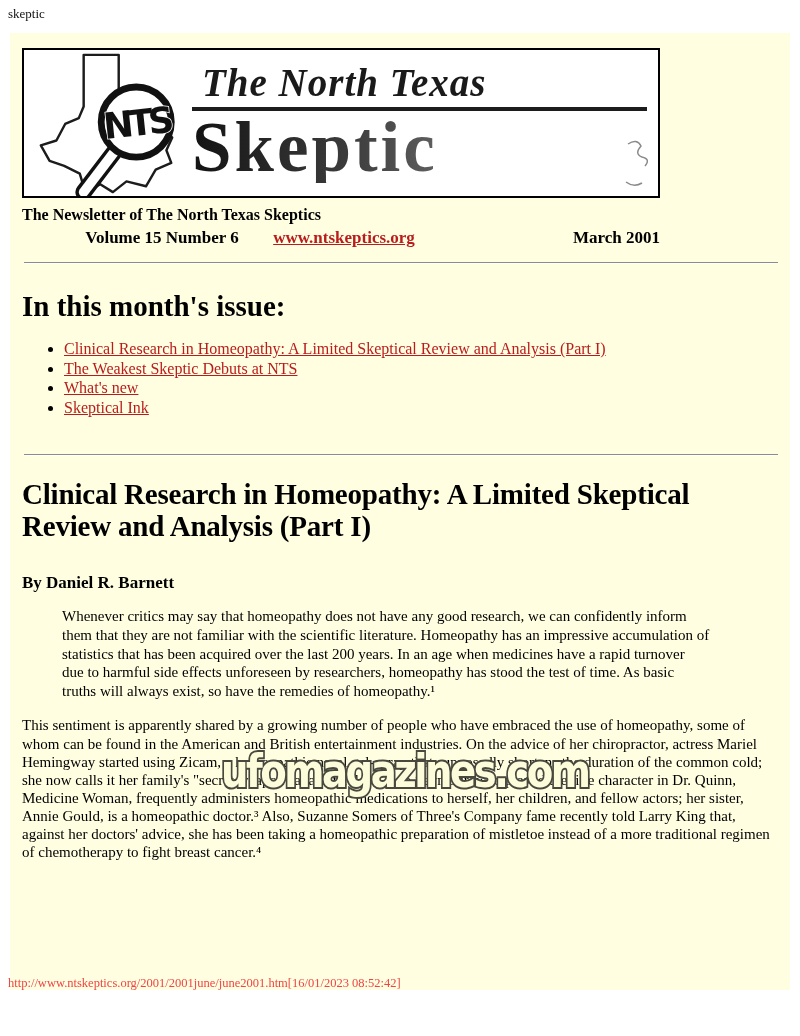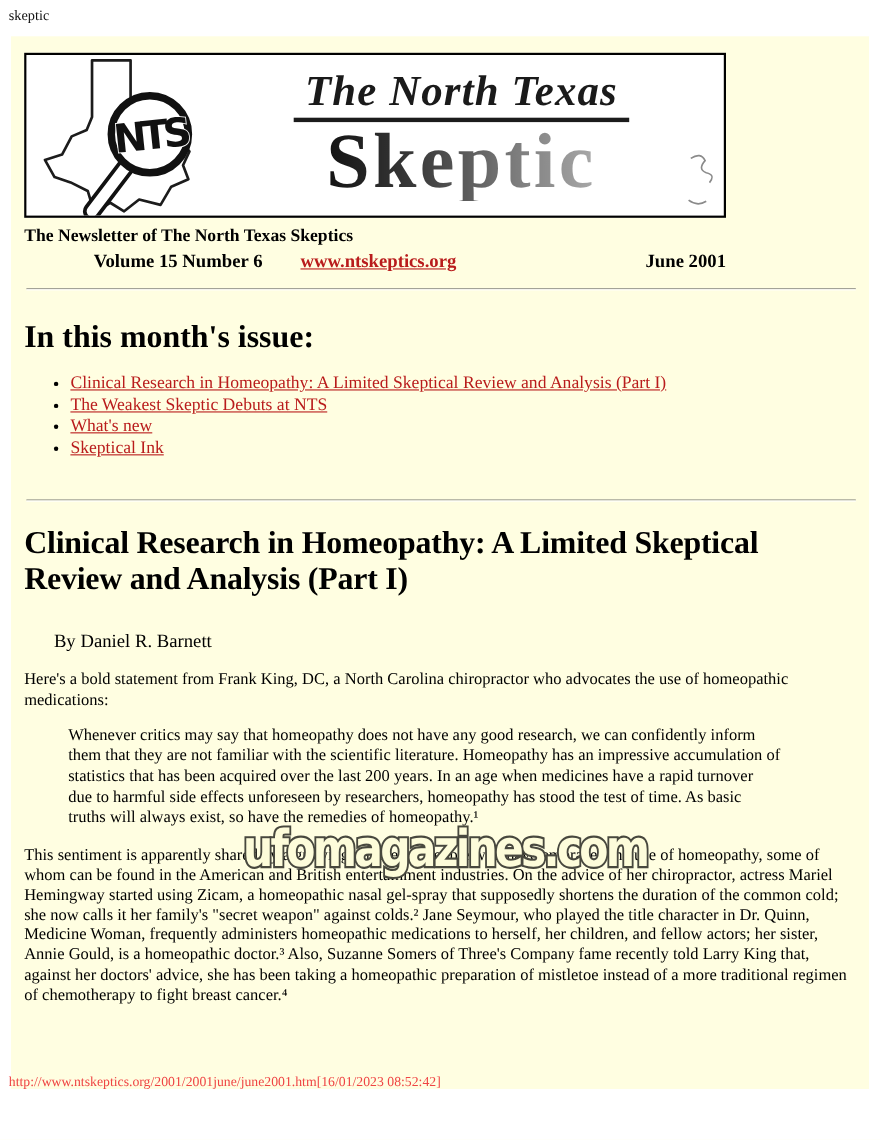--- a/index.html
+++ b/index.html
@@ -13,21 +13,21 @@
     position:absolute; top:33px; left:10px; width:780px; height:957px;
     background:#fffee1; padding:15px 10px 0 12px; overflow:hidden;
   }
 
   
   .banner {
     width:638px; height:150px; background:#fff; border:2px solid #000;
     display:flex; align-items:center; position:relative;
   }
   .banner-logo { width:168px; height:146px; flex:0 0 auto; }
-  .banner-text { flex:1; display:flex; flex-direction:column; align-items:center; padding-right:11px; }
+  .banner-text { flex:1; display:flex; flex-direction:column; padding-right:11px; }
   .banner-title1 {
     font-style:italic; font-weight:bold; font-size:39px; line-height:1.05;
     border-bottom:4px solid #1c1c1c; padding:0 10px 3px 10px; letter-spacing:1px; color:#1a1a1a;
   }
   .banner-title2 {
     font-weight:bold; font-size:71px; line-height:1.0; letter-spacing:3px; margin-top:1px;
     background:linear-gradient(90deg,#131313 0%,#3d3d3d 35%,#7c7c7c 70%,#a9a9a9 100%);
     -webkit-background-clip:text; background-clip:text; color:transparent; -webkit-text-fill-color:transparent;
   }
   .banner-squiggle { position:absolute; right:10px; top:88px; }
@@ -45,21 +45,21 @@
 
   a.link { color:#b91c1c; text-decoration:underline; }
 
   
   .toc-heading { font-size:29px; font-weight:bold; margin-top:26px; line-height:1.15; }
   ul.toc-list { margin:17px 0 0 0; padding-left:42px; font-size:16px; line-height:1.16; }
   ul.toc-list li { margin-bottom:1px; }
 
   
   .article-title { font-size:29px; font-weight:bold; line-height:1.12; margin-top:22px; letter-spacing:-0.2px; }
-  .byline { font-size:17px; font-weight:normal; margin-top:31px;margin-left:27px; }
+  .byline { font-size:17px; font-weight:bold; margin-top:31px; }
   p.body-text { font-size:15px; line-height:1.21; margin-top:16px; }
   p.epigraph { margin-top:21px; }
   blockquote.quote { font-size:15px; line-height:1.24; margin:14px 70px 0 40px; }
 
   
   .watermark {
     position:absolute; left:221px; top:744px; white-space:nowrap;
     font-family:"DejaVu Sans", sans-serif; font-weight:bold; font-size:46px; letter-spacing:-3px;
     color:#fdfcda; -webkit-text-stroke:4px #48483e; paint-order:stroke fill;
     transform:scaleX(0.84); transform-origin:left center; z-index:5;
@@ -90,39 +90,38 @@
     <svg class="banner-squiggle" width="26" height="60" viewBox="0 0 26 60">
       <path d="M6,6 q9,-6 13,2 q-7,8 1,11 q9,2 3,9" fill="none" stroke="#8a8a8a" stroke-width="1.5"></path>
       <path d="M4,44 q8,6 16,1" fill="none" stroke="#8a8a8a" stroke-width="1.5"></path>
     </svg>
   </div>
 
   <div class="newsletter-line">The Newsletter of The North Texas Skeptics</div>
   <div class="volume-row">
     <div class="cell left">Volume 15 Number 6</div>
     <div class="cell mid"><a class="link" href="#">www.ntskeptics.org</a></div>
-    <div class="cell right">June 2001</div>
+    <div class="cell right">March 2001</div>
   </div>
 
   <hr class="rule">
 
   <div class="toc-heading">In this month's issue:</div>
   <ul class="toc-list">
     <li><a class="link" href="#">Clinical Research in Homeopathy: A Limited Skeptical Review and Analysis (Part I)</a></li>
     <li><a class="link" href="#">The Weakest Skeptic Debuts at NTS</a></li>
     <li><a class="link" href="#">What's new</a></li>
     <li><a class="link" href="#">Skeptical Ink</a></li>
   </ul>
 
   <hr class="rule rule2">
 
   <h1 class="article-title">Clinical Research in Homeopathy: A Limited Skeptical Review and Analysis (Part I)</h1>
   <h3 class="byline">By Daniel R. Barnett</h3>
 
-  <p class="body-text">Here's a bold statement from Frank King, DC, a North Carolina chiropractor who advocates the use of homeopathic medications:</p>
   <blockquote class="quote">Whenever critics may say that homeopathy does not have any good research, we can confidently inform them that they are not familiar with the scientific literature. Homeopathy has an impressive accumulation of statistics that has been acquired over the last 200 years.  In an age when medicines have a rapid turnover due to harmful side effects unforeseen by researchers, homeopathy has stood the test of time. As basic truths will always exist, so have the remedies of homeopathy.¹</blockquote>
   <p class="body-text">This sentiment is apparently shared by a growing number of people who have embraced the use of homeopathy, some of whom can be found in the American and British entertainment industries. On the advice of her chiropractor, actress Mariel Hemingway started using Zicam, a homeopathic nasal gel-spray that supposedly shortens the duration of the common cold; she now calls it her family's "secret weapon" against colds.² Jane Seymour, who played the title character in Dr. Quinn, Medicine Woman, frequently administers homeopathic medications to herself, her children, and fellow actors; her sister, Annie Gould, is a homeopathic doctor.³ Also, Suzanne Somers of Three's Company fame recently told Larry King that, against her doctors' advice, she has been taking a homeopathic preparation of mistletoe instead of a more traditional regimen of chemotherapy to fight breast cancer.⁴</p>
 
 </div>
 
 <div class="watermark">ufomagazines.com</div>
 
 <div class="print-footer">http://www.ntskeptics.org/2001/2001june/june2001.htm[16/01/2023 08:52:42]</div>
 
 </body></html>

